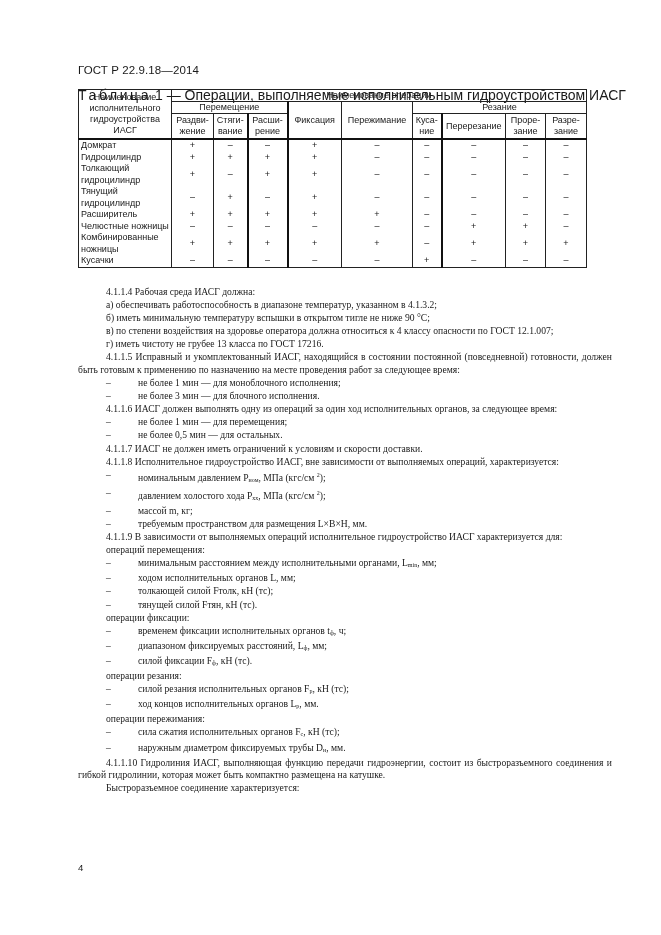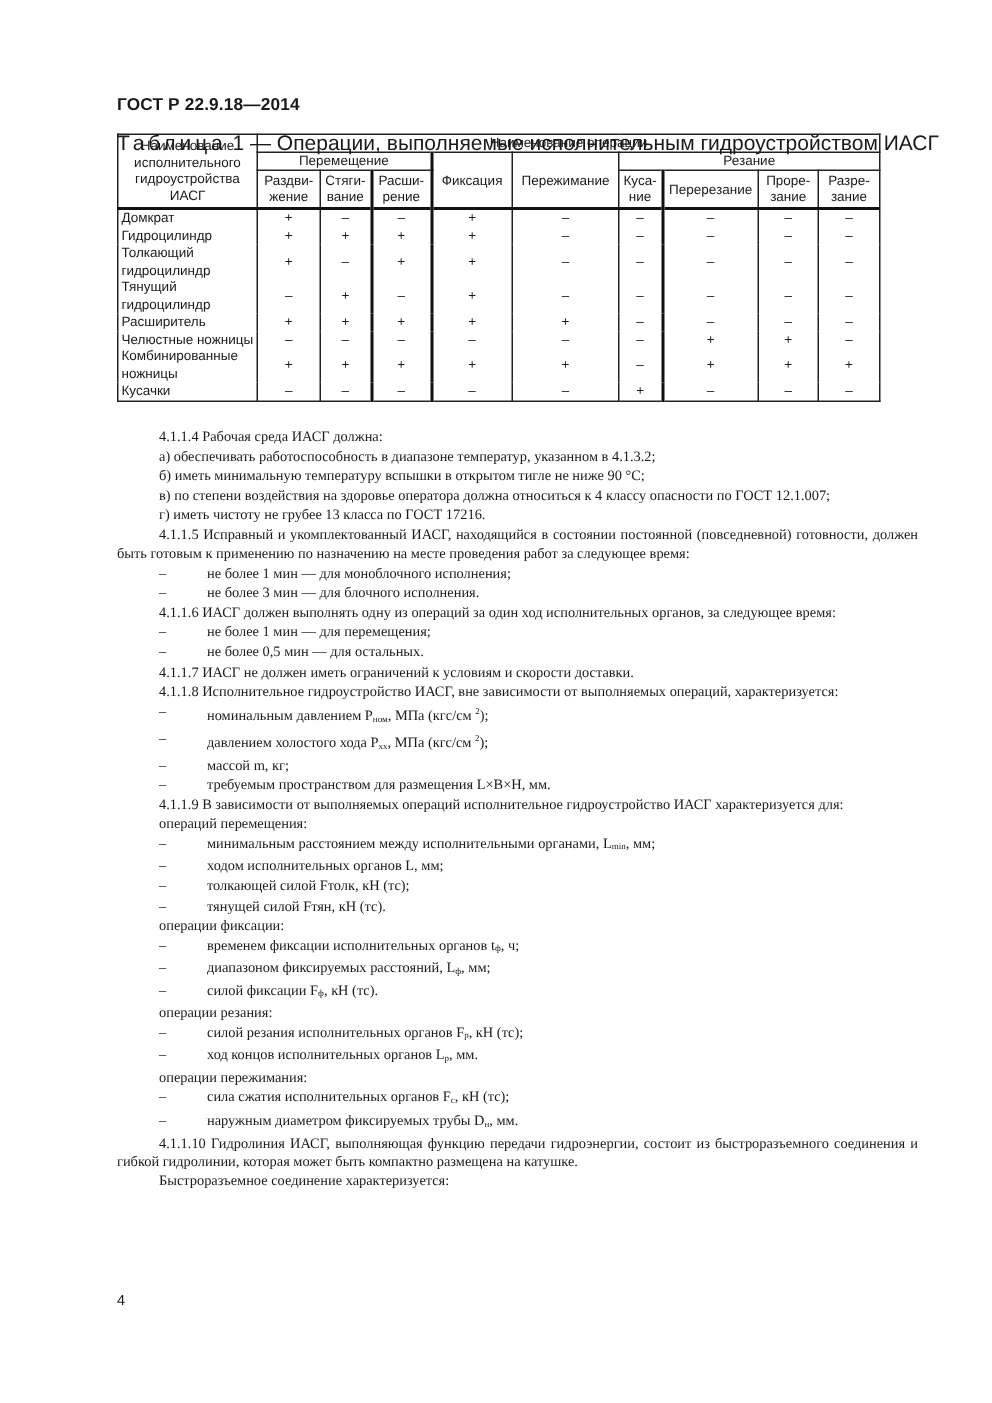--- a/index.html
+++ b/index.html
@@ -1,19 +1,19 @@
 <!DOCTYPE html>
 <html><head>
 <meta charset="utf-8">
 <style>
   html, body { margin: 0; padding: 0; background: #ffffff; }
   body { width: 661px; height: 935px; position: relative; overflow: hidden;
          font-family: "Liberation Sans", sans-serif; color: #1a1a1a; }
   .page { position: absolute; left: 0; top: 0; width: 661px; height: 935px; }
-  .doc-header { position: absolute; left: 78px; top: 64px; font-weight: bold; font-size: 11.5px; letter-spacing: 0.1px; }
+  .doc-header { position: absolute; left: 78px; top: 64px; font-weight: normal; font-size: 11.5px; letter-spacing: 0.1px; }
   .caption { position: absolute; left: 78px; top: 87px; font-size: 14px; }
   .caption .spaced { letter-spacing: 2.6px; }
   table.ops { position: absolute; left: 78px; top: 89px; width: 496px; border-collapse: collapse; font-size: 9px; table-layout: fixed; }
   table.ops th, table.ops td { border: 1px solid #222; padding: 0 1px; font-weight: normal; text-align: center; vertical-align: middle; line-height: 11px; }
   table.ops thead th { height: 11px; }
   table.ops thead tr.r3 th { height: 24px; }
   table.ops thead { border-bottom: 2px solid #111; }
   table.ops tbody td { border-top: none; border-bottom: none; line-height: 11.5px; }
   table.ops tbody tr:last-child td { border-bottom: 1px solid #222; }
   table.ops td.name { text-align: left; padding-left: 2px; }

